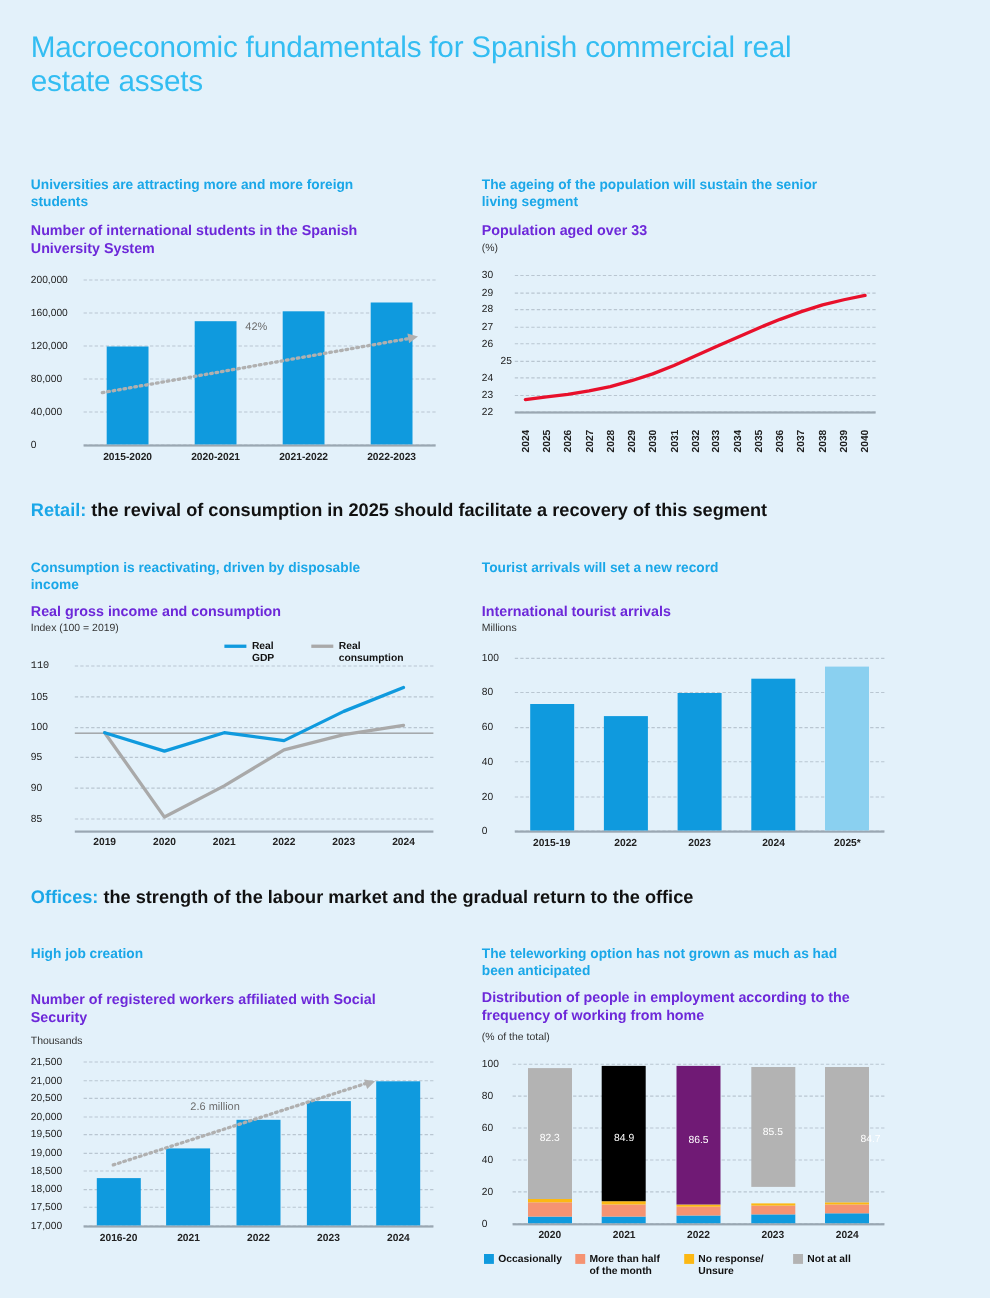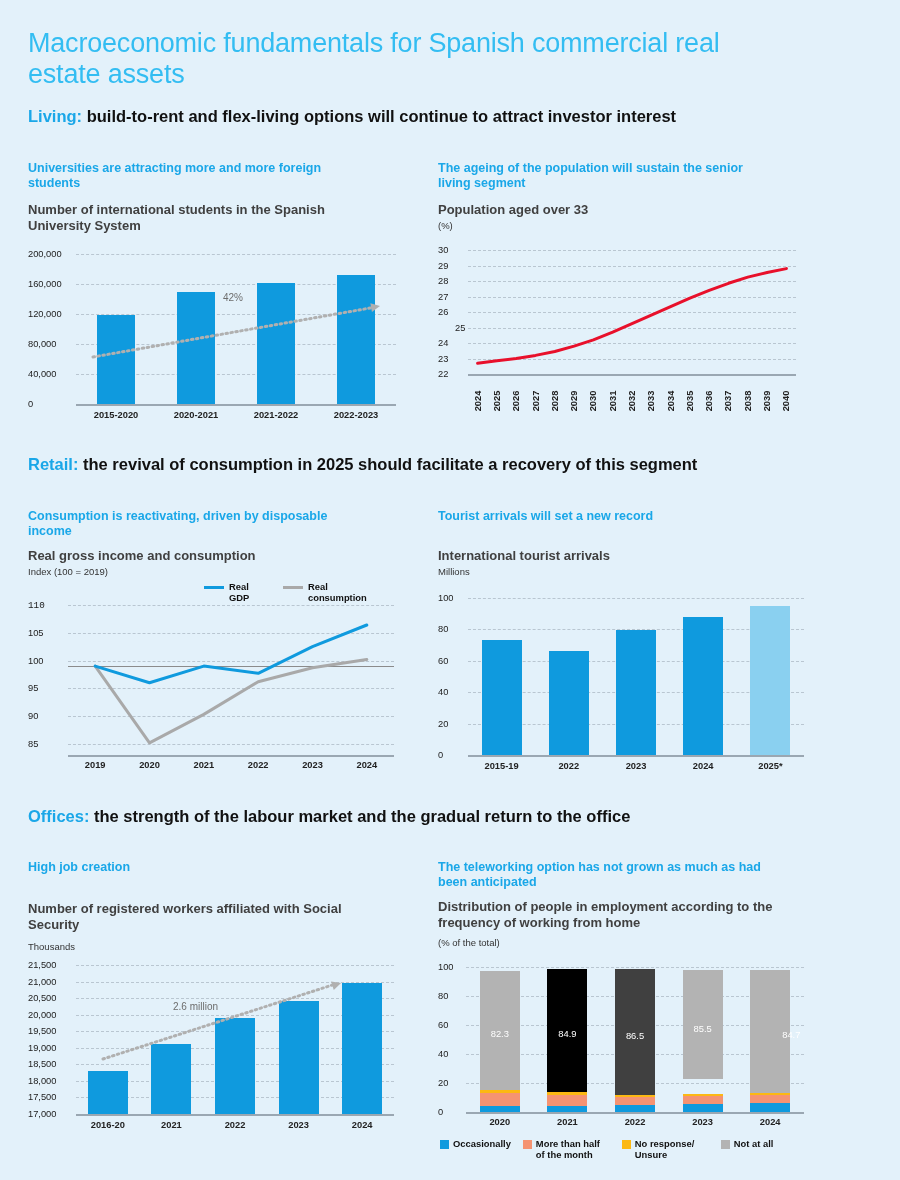--- a/index.html
+++ b/index.html
@@ -25,21 +25,21 @@
     position: absolute; left: 28px; width: 700px;
     font-size: 16.5px; line-height: 20px; font-weight: bold; color: #111;
   }
   .sec-head .kw { color: #1aa7e8; }
   .blue-sub {
     position: absolute; font-size: 12.5px; line-height: 15px;
     font-weight: bold; color: #1aa7e8;
   }
   .chart-title {
     position: absolute; font-size: 13px; line-height: 16px;
-    font-weight: bold; color: #404040;
+    font-weight: bold; color: #6d28d9;
   }
   .chart-unit {
     position: absolute; font-size: 9.5px; color: #333; font-weight: normal;
   }
 
   
   .chart { position: absolute; }
   .gridline {
     position: absolute; left: 0; right: 0; height: 0;
     border-top: 1px dashed #b9c6d1;
@@ -79,23 +79,20 @@
     font-size: 9.4px; color: #ffffff;
   }
 </style>
 </head>
 <body>
 
 <div id="page">
 
   <div class="main-title">Macroeconomic fundamentals for Spanish commercial real estate assets</div>
 
-  <div class="sec-head" style="top:106px;">
-    <span class="kw">Living:</span><span> build-to-rent and flex-living options will continue to attract investor interest</span>
-  </div>
 
   <div class="blue-sub" style="left:28px; top:161px; width:330px;">Universities are attracting more and more foreign students</div>
   <div class="chart-title" style="left:28px; top:202px; width:340px;">Number of international students in the Spanish University System</div>
 
   <div class="blue-sub" style="left:438px; top:161px; width:340px;">The ageing of the population will sustain the senior living segment</div>
   <div class="chart-title" style="left:438px; top:202px; width:340px;">Population aged over 33</div>
   <div class="chart-unit" style="left:438px; top:220px;">(%)</div>
 
   <div class="chart" id="c-students" style="left:28px; top:244px; width:372px; height:190px;">
       <div class="gridline" style="left:48px; right:4px; top:160px;"></div>
@@ -318,21 +315,21 @@
       </div>
       <div class="seg" style="left:109.39999999999998px; top:148.62px; width:40px; height:6.3799999999999955px; background:#0f9ade;"></div>
       <div class="seg" style="left:109.39999999999998px; top:137.89px; width:40px; height:10.730000000000018px; background:#f59372;"></div>
       <div class="seg" style="left:109.39999999999998px; top:135.425px; width:40px; height:2.464999999999975px; background:#fcb813;"></div>
       <div class="seg" style="left:109.39999999999998px; top:12.319999999999993px; width:40px; height:123.10500000000002px; background:#000000;">
         <div class="seg-val" style="top:48%;">84.9</div>
       </div>
       <div class="seg" style="left:177px; top:147.75px; width:40px; height:7.25px; background:#0f9ade;"></div>
       <div class="seg" style="left:177px; top:139.775px; width:40px; height:7.974999999999994px; background:#f59372;"></div>
       <div class="seg" style="left:177px; top:137.745px; width:40px; height:2.030000000000001px; background:#fcb813;"></div>
-      <div class="seg" style="left:177px; top:12.319999999999993px; width:40px; height:125.42500000000001px; background:#404040;">
+      <div class="seg" style="left:177px; top:12.319999999999993px; width:40px; height:125.42500000000001px; background:#701a75;">
         <div class="seg-val" style="top:48%;">86.5</div>
       </div>
       <div class="seg" style="left:244.59999999999997px; top:146.88px; width:40px; height:8.120000000000005px; background:#0f9ade;"></div>
       <div class="seg" style="left:244.59999999999997px; top:139.05px; width:40px; height:7.829999999999984px; background:#f59372;"></div>
       <div class="seg" style="left:244.59999999999997px; top:137.165px; width:40px; height:1.8850000000000193px; background:#fcb813;"></div>
       <div class="seg" style="left:244.59999999999997px; top:13.189999999999998px; width:40px; height:109px; background:#b3b3b3;">
         <div class="seg-val" style="top:48%;">85.5</div>
       </div>
       <div class="seg" style="left:312.2px; top:146.155px; width:40px; height:8.844999999999999px; background:#0f9ade;"></div>
       <div class="seg" style="left:312.2px; top:137.745px; width:40px; height:8.409999999999997px; background:#f59372;"></div>

